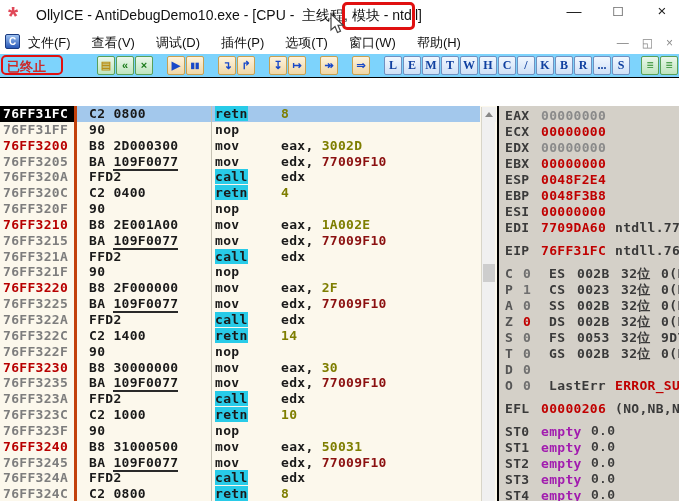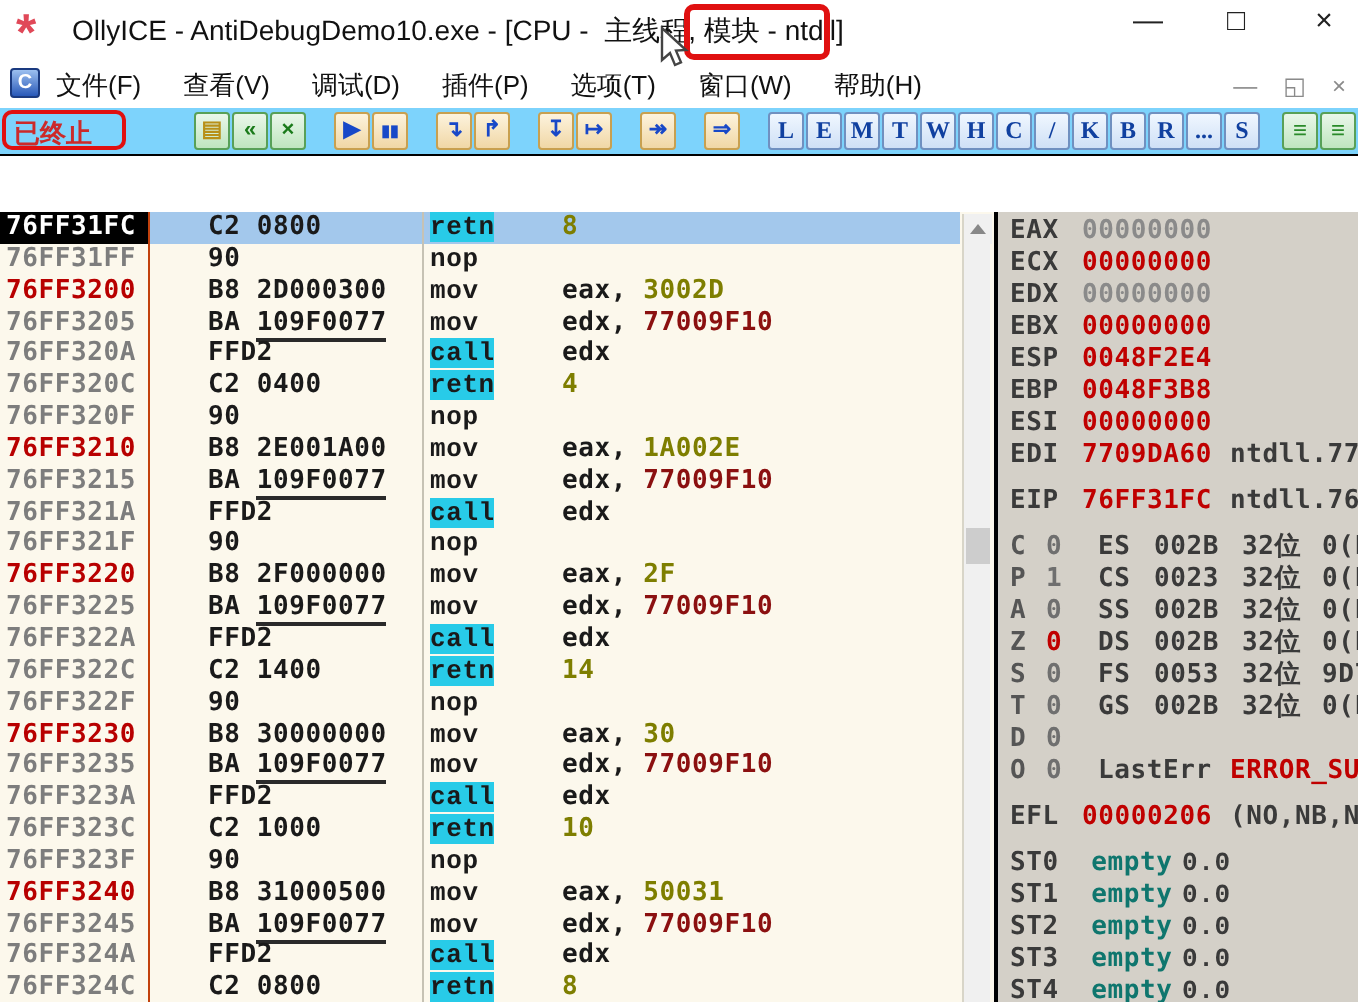--- a/index.html
+++ b/index.html
@@ -40,24 +40,24 @@
 
   
   .mainarea{ position:absolute; left:0; top:77px; width:679px; height:424px; border-top:1px solid #000; }
 
   
   .disasm{ position:absolute; left:0; top:1px; width:497px; height:412px; background:#fcf8ec; overflow:hidden; }
   .drow{ display:flex; height:15.85px; line-height:15.9px; font-size:13px; letter-spacing:0.3px; width:480px; }
   .addr{ width:74px; padding-left:3px; color:#7d7d7d; flex:0 0 auto; }
   .addr.red{ color:#b80000; }
   .addr.sel{ background:#000; color:#fff; }
-  .bytes{ width:137px; padding-left:29px; border-left:1px solid #c2410c; flex:0 0 auto; white-space:pre; color:#1a1a1a; }
+  .bytes{ width:137px; padding-left:12px; border-left:3px solid #c2410c; flex:0 0 auto; white-space:pre; color:#1a1a1a; }
   .instr{ flex:1; padding-left:3px; border-left:1px solid #c6c2b4; white-space:pre; color:#1a1a1a; }
   .drow.selrow .bytes, .drow.selrow .instr{ background:#a3c8ec; }
-  .mn{ display:inline-block; width:66px;font-family:Liberation Mono, monospace; }
+  .mn{ display:inline-block; width:66px; }
   .hl{ background:#28cbe8; }
   .u{ border-bottom:2px solid #2a2a2a; }
   .c-n{ color:#1a1a1a; } .c-i{ color:#7e7e00; } .c-a{ color:#8b1010; }
 
   
   .vscroll{ position:absolute; left:481px; top:1px; width:14px; height:411px; background:#f0f0f0; border-left:1px solid #d8d5c8; }
   .sb-btn{ position:absolute; left:0; width:14px; height:15px; background:#f0f0f0; }
   .sb-up{ top:0; } .sb-dn{ bottom:0; }
   .sb-up::after{ content:""; position:absolute; left:3px; top:5px; border-left:4px solid transparent;
                  border-right:4px solid transparent; border-bottom:5px solid #888; }
@@ -86,21 +86,21 @@
   .fn{ width:18px; color:#555; flex:0 0 auto; }
   .fv{ width:26px; color:#6f6f6f; flex:0 0 auto; }
   .fv.red{ color:#c00000; }
   .sn{ width:28px; color:#3a3a3a; flex:0 0 auto; }
   .sv{ width:44px; color:#3a3a3a; flex:0 0 auto; }
   .sb2{ width:40px; color:#3a3a3a; flex:0 0 auto; }
   .sl{ color:#3a3a3a; }
   .len{ width:66px; color:#3a3a3a; flex:0 0 auto; }
   .lev{ color:#c00000; }
   .stn{ width:36px; color:#3a3a3a; flex:0 0 auto; }
-  .stm{ width:50px; color:#0f766e; flex:0 0 auto;text-align:center; }
+  .stm{ width:50px; color:#a21caf; flex:0 0 auto; }
   .stv{ color:#3a3a3a;font-family:Liberation Mono, monospace; }
 
   
   .anno{ position:absolute; border:3px solid #e01010; border-radius:5px; pointer-events:none; }
   .anno-title{ left:342px; top:2px; width:73px; height:28px; }
   .anno-status{ left:1px; top:55px; width:62px; height:20px; border-width:2px; }
 
   .cursor{ position:absolute; left:328px; top:13px; pointer-events:none; }
 </style>
 </head>

